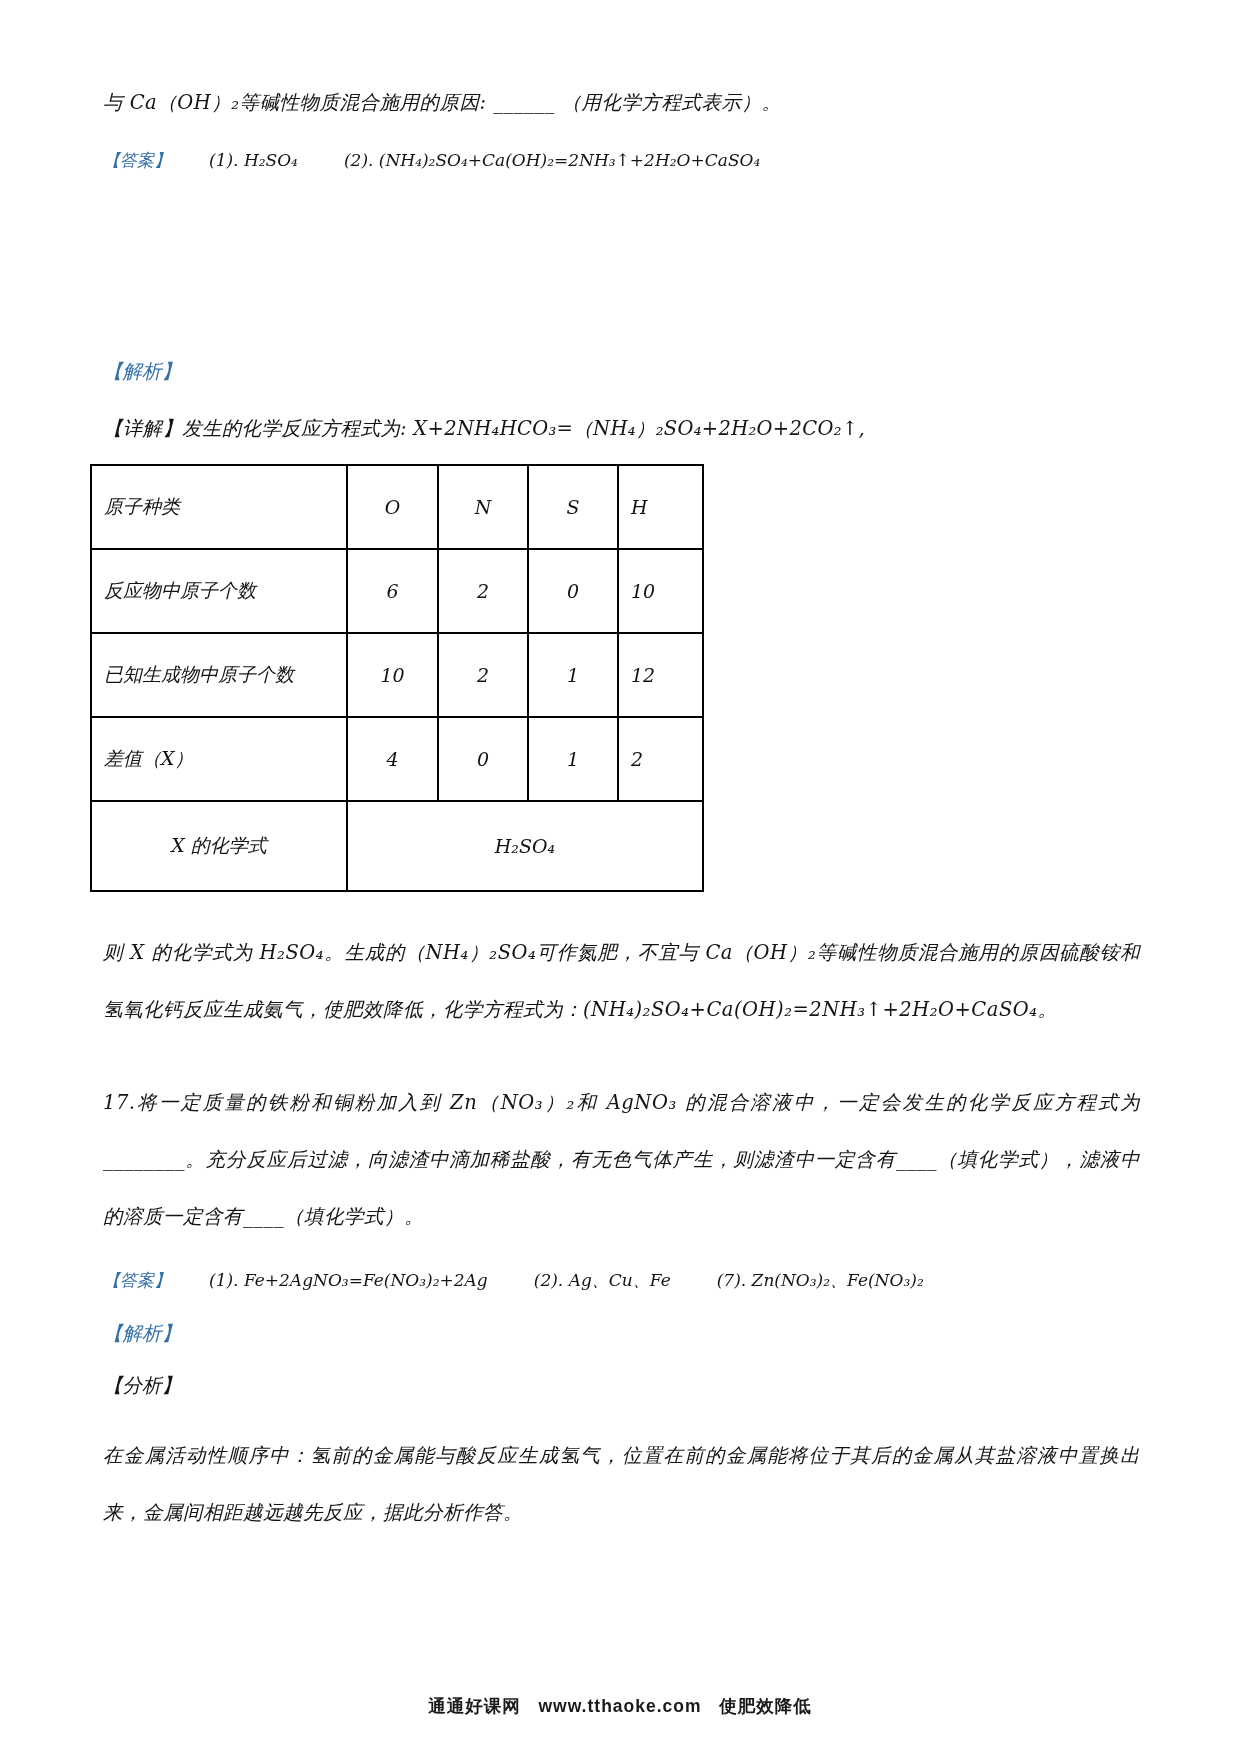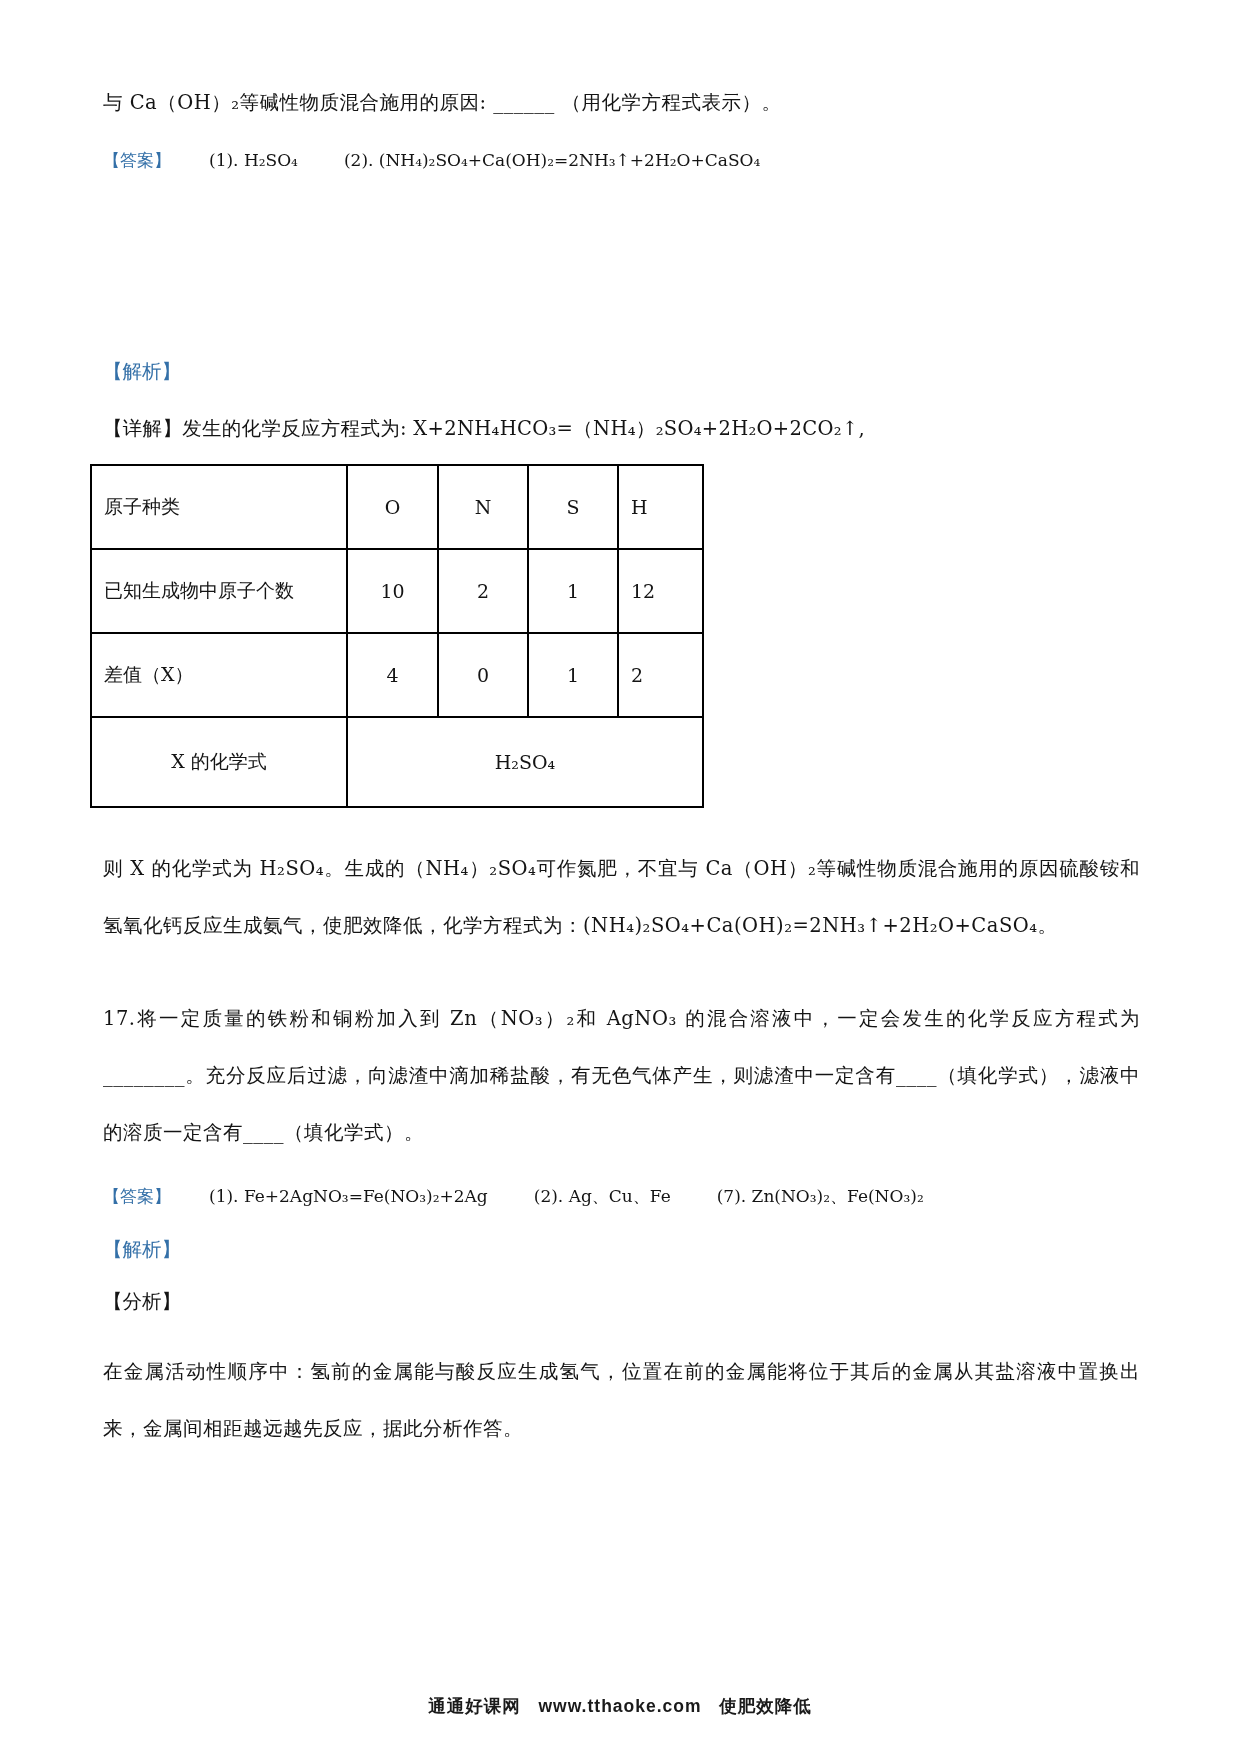--- a/index.html
+++ b/index.html
@@ -8,20 +8,21 @@
     width: 1240px;
     height: 1754px;
     margin: 0 auto;
     background: #ffffff;
     font-family: "DejaVu Serif", "Liberation Serif", serif;
     color: #141414;
     overflow: hidden;
   }
   .content {
     padding: 88px 100px 0 103px;
+    font-style: italic;
   }
   .stem {
     font-size: 19.5px;
     line-height: 30px;
     letter-spacing: 0.5px;
   }
   .answer-row {
     display: flex;
     align-items: center;
     margin-top: 27px;
@@ -111,20 +112,27 @@
       </colgroup>
       <tbody>
         <tr>
           <td class="c-label">原子种类</td>
           <td class="c-val">O</td>
           <td class="c-val">N</td>
           <td class="c-val">S</td>
           <td class="c-label">H</td>
         </tr>
         <tr>
+          <td class="c-label">反应物中原子个数</td>
+          <td class="c-val">6</td>
+          <td class="c-val">2</td>
+          <td class="c-val">0</td>
+          <td class="c-label">10</td>
+        </tr>
+        <tr>
           <td class="c-label">已知生成物中原子个数</td>
           <td class="c-val">10</td>
           <td class="c-val">2</td>
           <td class="c-val">1</td>
           <td class="c-label">12</td>
         </tr>
         <tr>
           <td class="c-label">差值（X）</td>
           <td class="c-val">4</td>
           <td class="c-val">0</td>

